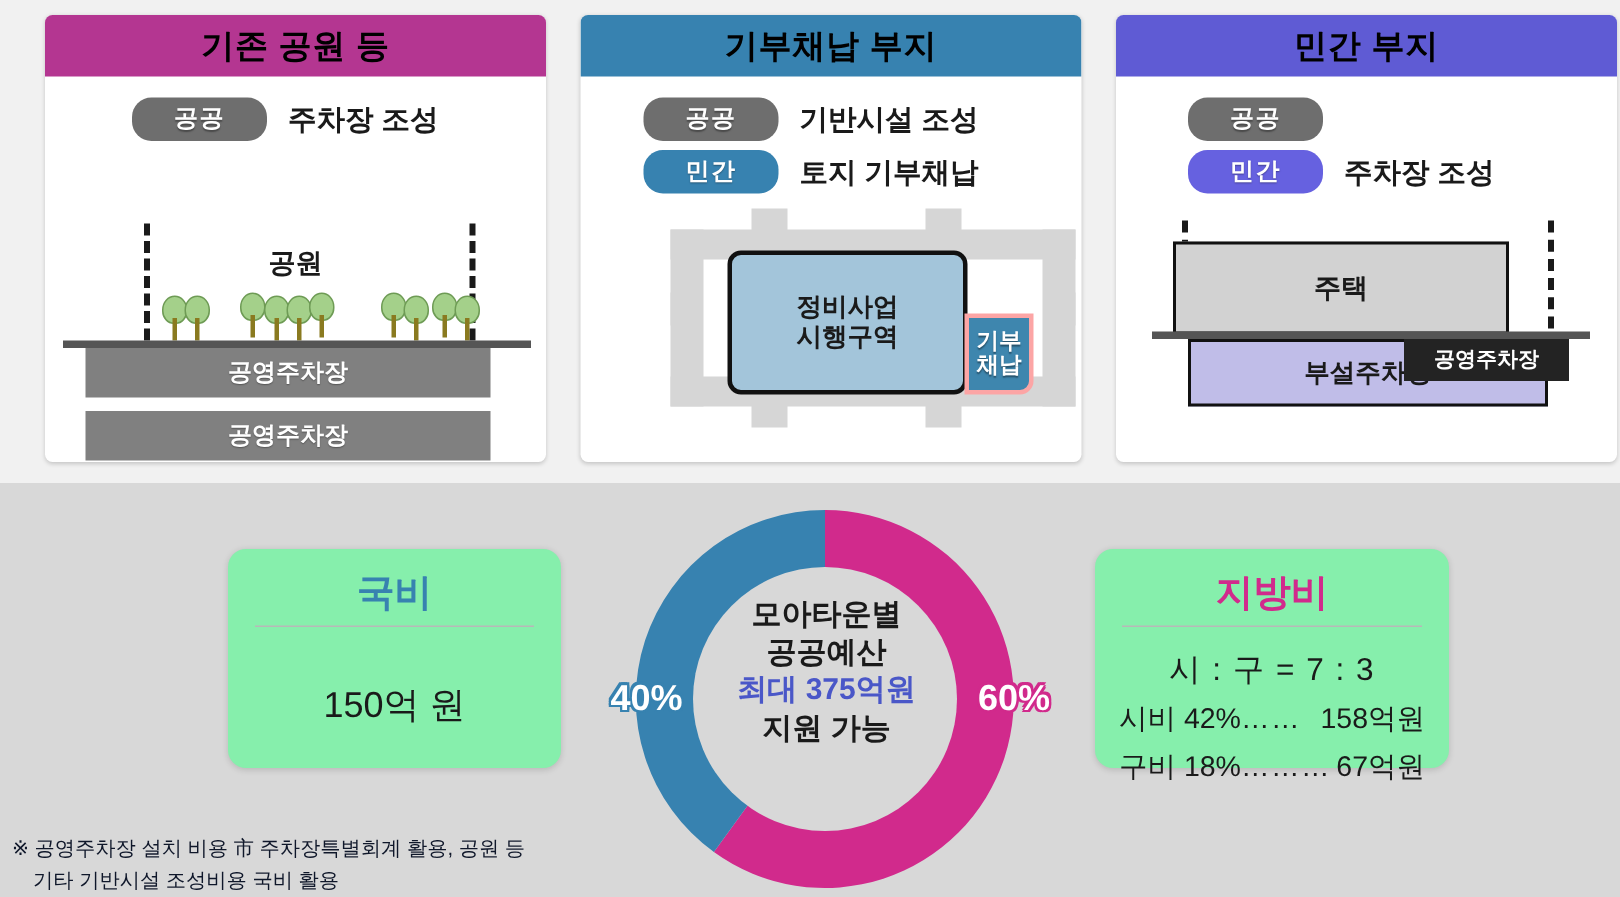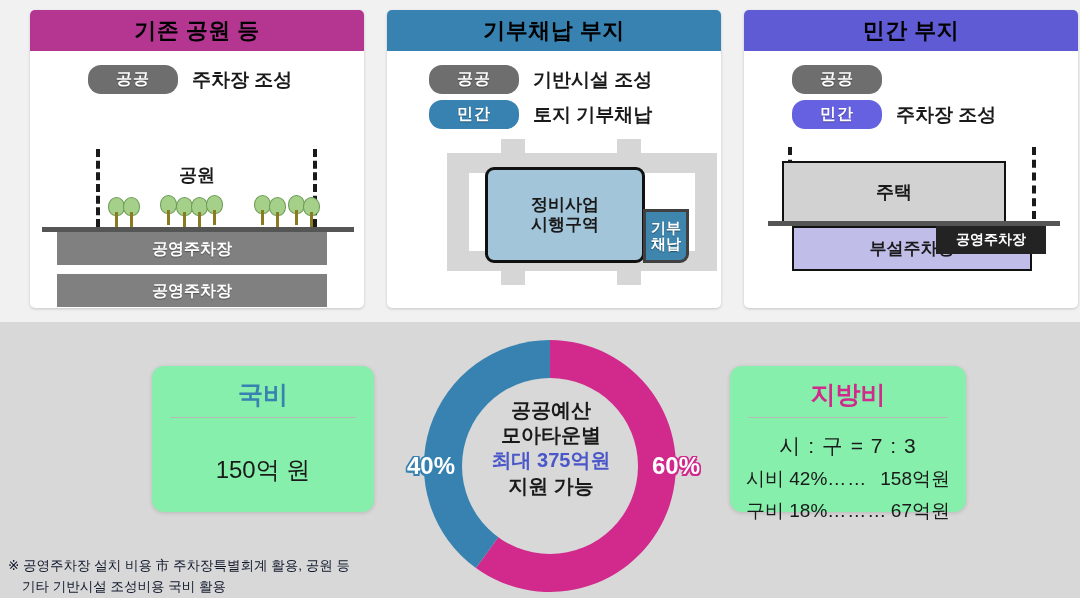--- a/index.html
+++ b/index.html
@@ -109,21 +109,21 @@
   .d2 .zone {
     position: absolute; left: 38px; top: 28px; width: 160px; height: 96px;
     background: #a3c5da; border: 3px solid #111111;
     border-radius: 9px; box-sizing: border-box;
     display: flex; flex-direction: column; align-items: center; justify-content: center;
     z-index: 3;
   }
   .d2 .zone span { font-size: 17px; font-weight: bold; color: #1a1a1a; line-height: 1.18; }
   .d2 .donated {
     position: absolute; left: 196px; top: 70px; width: 46px; height: 54px;
-    background: #3e86ae; border: 3px solid #404040;
+    background: #3e86ae; border: 3px solid #fca5a5;
     border-radius: 0 0 9px 0; box-sizing: border-box;
     display: flex; flex-direction: column; align-items: center; justify-content: center;
     z-index: 4;
   }
   .d2 .donated span {
     font-size: 15px; font-weight: bold; color: #ffffff; line-height: 1.1;
     text-shadow: 0 1px 1px rgba(0,0,0,0.4);
   }
 
   
@@ -386,22 +386,22 @@
     <path d="M130 130 L130 4 A126 126 0 1 1 55.94 232.04 Z" fill="#d12a8c"></path>
 
     <path d="M130 130 L55.94 232.04 A126 126 0 0 1 130 4 Z" fill="#3782b0"></path>
     <circle cx="130" cy="130" r="88" fill="#d8d8d8"></circle>
   </svg>
 
   <div class="pct p40">40%</div>
   <div class="pct p60">60%</div>
 
   <div class="donut-center">
+    <div>모아타운별</div>
     <div>공공예산</div>
-    <div>모아타운별</div>
     <div class="accent">최대 375억원</div>
     <div>지원 가능</div>
   </div>
 
   <div class="footnote">
     <div class="ln1">※ 공영주차장 설치 비용 市 주차장특별회계 활용, 공원 등</div>
     <div class="ln2">기타 기반시설 조성비용  국비 활용</div>
   </div>
 
 </div>

